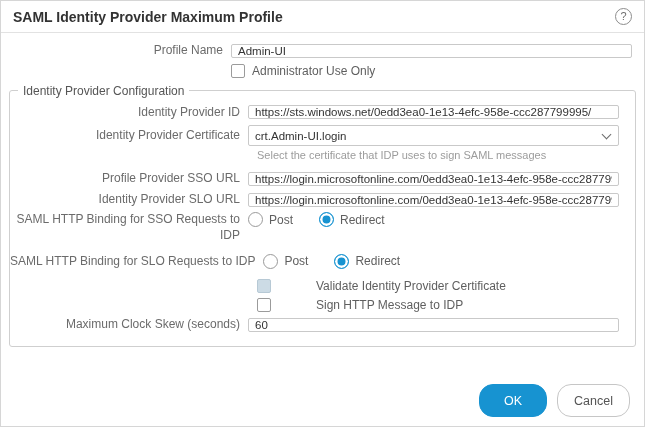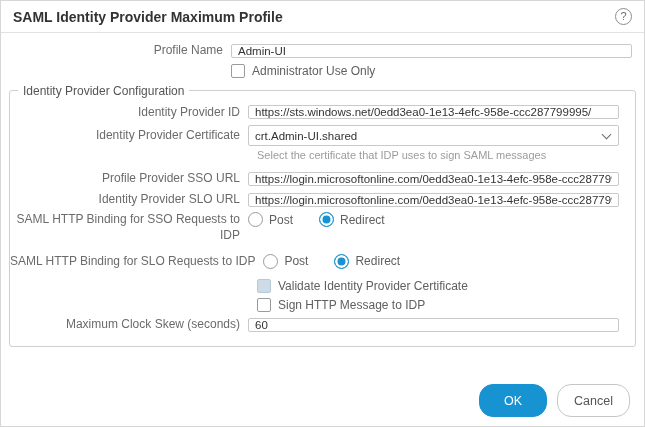--- a/index.html
+++ b/index.html
@@ -59,21 +59,21 @@
   }
   .radio-label { font-size: 12px; color: #5f5f5f; }
   .binding-row.two-line { align-items: flex-start; }
   .binding-row.two-line .radio-group { margin-top: 0; }
   .checkbox {
     width: 14px; height: 14px; border: 1px solid #9b9b9b; border-radius: 2px;
     background: #fff; flex: 0 0 auto; cursor: pointer; position: relative;
   }
   .checkbox.disabled { background: #ccdbe5; border-color: #b7c9d5; cursor: default; }
   .chk-label { font-size: 12px; color: #5f5f5f; margin-left: 7px; }
-  .indent { margin-left: 247px; }
+  .indent { margin-left: 247px; gap: 38px; }
   .spacer { flex: 0 0 auto; display: inline-block; }
   .spacer.outer { width: 230px; }
   .footer { position: absolute; right: 14px; bottom: 9px; display: flex; gap: 10px; }
   .btn {
     height: 33px; border-radius: 14px; font-family: inherit; font-size: 12.5px;
     display: inline-flex; align-items: center; justify-content: center; cursor: pointer;
   }
   .btn-ok { background: var(--accent, #1793d1); border: 1px solid var(--accent, #1793d1); color: #fff; padding: 0 24px; }
   .btn-cancel { background: #fff; border: 1px solid #c6c6c6; color: #555; padding: 0 16px; }
 </style>
@@ -102,21 +102,21 @@
     <legend>Identity Provider Configuration</legend>
 
     <div class="row">
       <label class="lbl inner">Identity Provider ID</label>
       <input class="txt" value="https://sts.windows.net/0edd3ea0-1e13-4efc-958e-ccc287799995/" style="">
     </div>
 
     <div class="row">
       <label class="lbl inner">Identity Provider Certificate</label>
       <div class="select">
-        <span class="select-value">crt.Admin-UI.shared</span>
+        <span class="select-value">crt.Admin-UI.login</span>
         <span class="chevron"></span>
       </div>
     </div>
     <div class="help-text">Select the certificate that IDP uses to sign SAML messages</div>
 
     <div class="row gap-top">
       <label class="lbl inner">Profile Provider SSO URL</label>
       <input class="txt" value="https://login.microsoftonline.com/0edd3ea0-1e13-4efc-958e-ccc287799995/" style="">
     </div>
 

